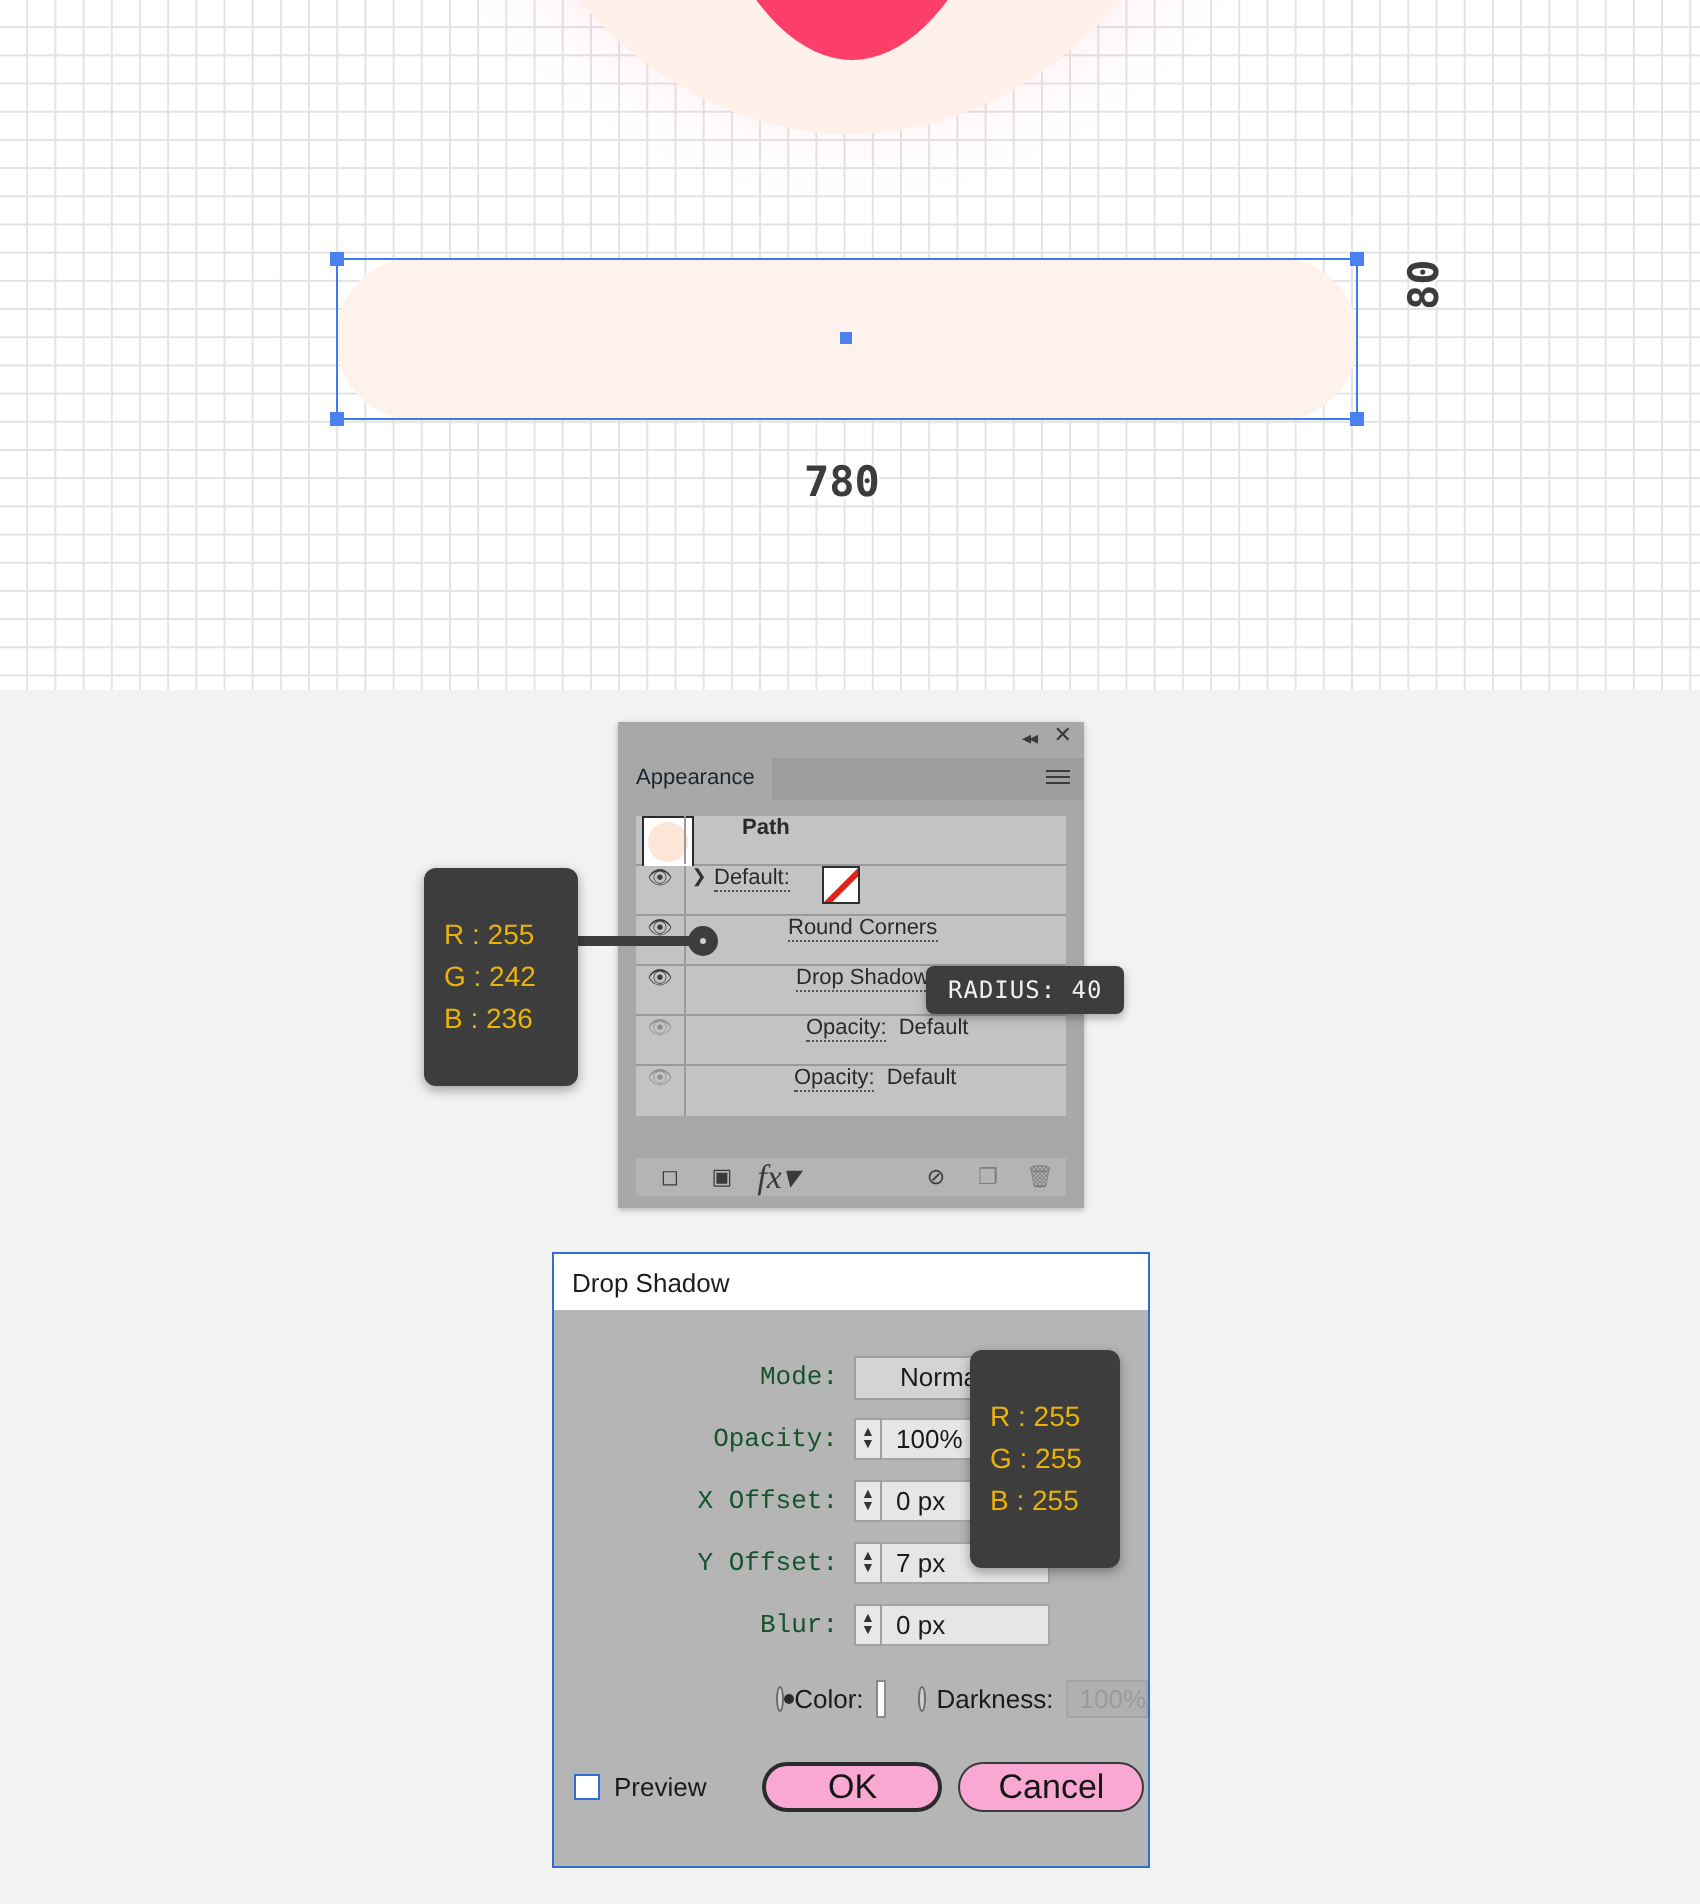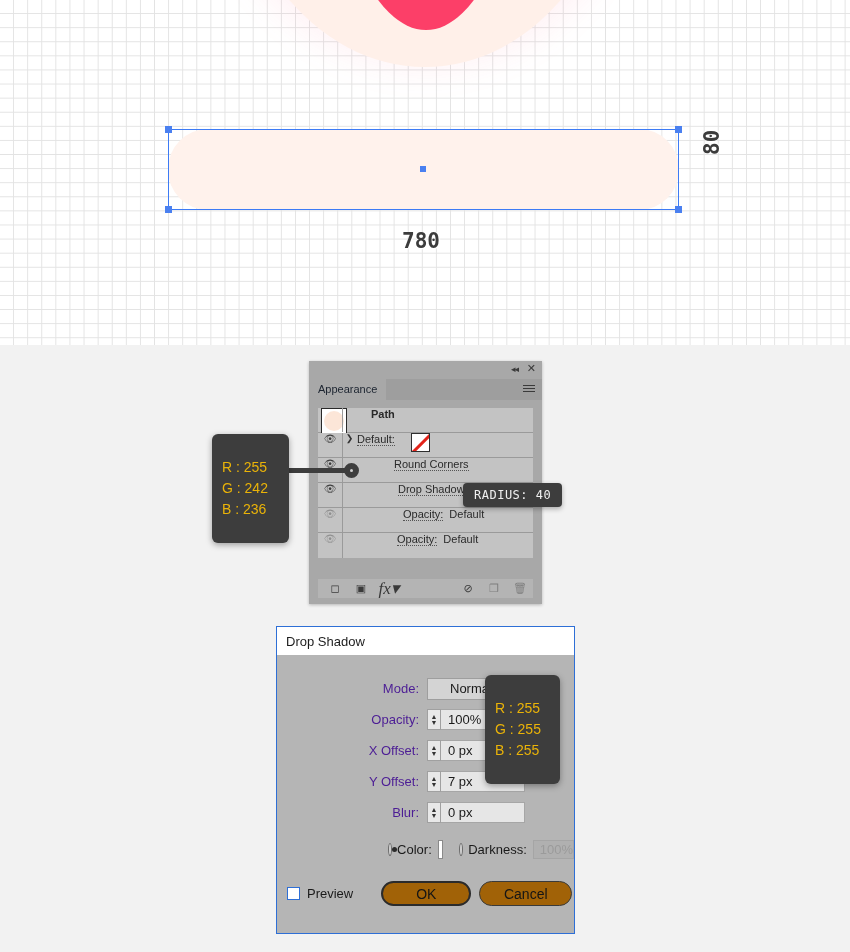--- a/index.html
+++ b/index.html
@@ -172,21 +172,21 @@
     border:1px solid #2e6fd6;
     font-size:13px; color:#1a1a1a;
   }
   #ds-title{
     height:28px; background:#ffffff; display:flex; align-items:center;
     padding-left:9px; font-size:13px; color:#1c1c1c;
   }
   #ds-body{ position:relative; padding:18px 0 0 0; }
 
   .fld-row{ display:flex; align-items:center; height:31px; }
-  .fld-label{ width:150px; text-align:right; padding-right:8px; font-size:13px; color:#4c1d95;}
+  .fld-label{ width:150px; text-align:right; padding-right:8px; font-size:13px; color:#14532d;font-family:Liberation Mono, monospace;}
   .spin{
     width:14px; height:21px; background:#e8e8e8; border:1px solid #a0a0a0;
     display:flex; flex-direction:column; align-items:center; justify-content:center;
     font-size:7px; line-height:6px; color:#333; margin-right:0px;
   }
   .txtfield{
     width:84px; height:21px; background:#e6e6e6; border:1px solid #a6a6a6; border-left:none;
     display:flex; align-items:center; padding-left:7px; font-size:13px; color:#1a1a1a;
   }
   .selectbox{
@@ -207,23 +207,23 @@
   .color-chip{ width:20px; height:19px; background:#fff; border:1px solid #8a8a8a; margin:0 16px 0 6px; }
   .darkness-field{
     width:66px; height:19px; background:#b0b0b0; border:1px solid #a5a5a5;
     display:flex; align-items:center; padding-left:6px; color:#9b9b9b; font-size:13px;
     margin-left:6px;
   }
 
   #ds-footer{ display:flex; align-items:center; margin-top:22px; padding-left:10px; }
   .checkbox{ width:13px; height:13px; background:#fff; border:1px solid #2e6fd6; margin-right:7px; }
   .pill-btn{
-    border:2px solid #2b2b2b; border-radius:14px; background:#a16207;
+    border:2px solid #2b2b2b; border-radius:14px; background:#f9a8d4;
     height:25px; display:flex; align-items:center; justify-content:center;
-    font-size:14px; color:#151515;
+    font-size:17px; color:#151515;
   }
   #ok-btn{ width:90px; margin-left:28px; border-width:2px; }
   #cancel-btn{ width:93px; margin-left:8px; border-width:1px; border-color:#3a3a3a;text-align:right; }
 </style>
 </head>
 <body>
 
 <div id="canvas">
   <div class="blob-glow"></div>
   <div class="blob-soft"></div>

